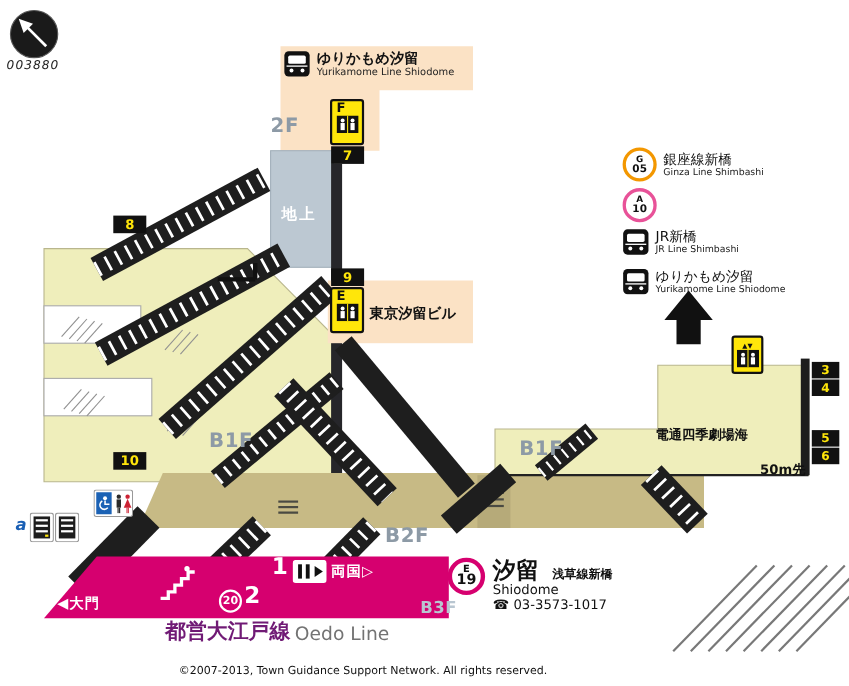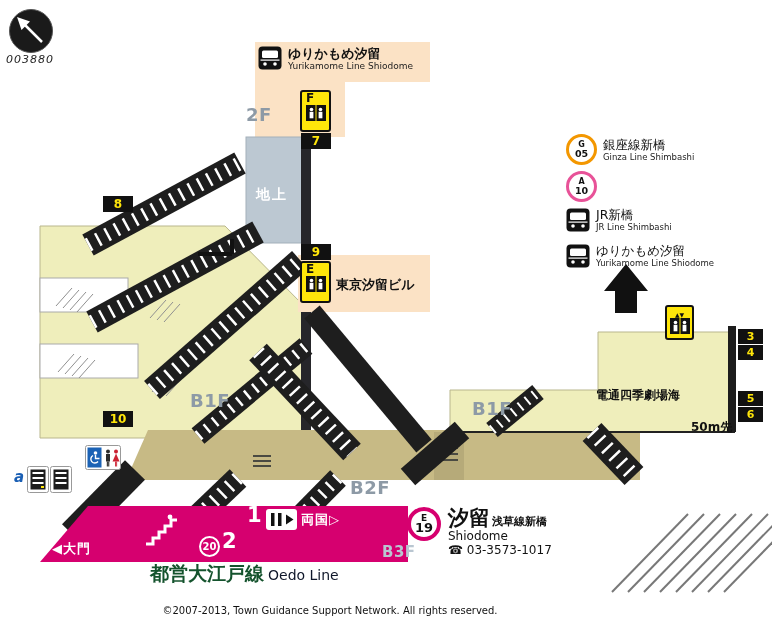--- a/index.html
+++ b/index.html
@@ -30,28 +30,28 @@
   .lb-letter{font-size:8px;font-weight:bold;line-height:8px;color:#111;}
   .lb-num{font-size:9.5px;font-weight:bold;line-height:9px;color:#111;}
   .t-title{font-size:12.5px;font-weight:normal;color:#111;line-height:14px;}
   .t-sub{font-size:8.5px;color:#222;line-height:10px;}
   .landmark{font-size:12px;font-weight:bold;color:#111;}
   .a-label{font-size:15px;font-weight:bold;font-style:italic;color:#1a5fb4;}
   .dir-label{font-size:13px;font-weight:bold;color:#fff;letter-spacing:1px;}
   .platform-num{font-size:21px;font-weight:bold;color:#fff;line-height:21px;}
   .car-badge{width:21px;height:21px;border:2px solid #fff;border-radius:50%;color:#fff;font-size:10px;
              font-weight:bold;display:flex;align-items:center;justify-content:center;box-sizing:border-box;}
-  .oedo-name{font-size:19px;font-weight:bold;color:#14532d;}
-  .oedo-name-en{font-size:14px;color:#0f172a;text-align:right;}
+  .oedo-name{font-size:19px;font-weight:bold;color:#701a75;}
+  .oedo-name-en{font-size:17px;color:#737373;text-align:right;}
   .station-info{display:flex;gap:7px;align-items:flex-start;}
   .station-badge{width:34px;height:34px;border:4px solid #d6006f;border-radius:50%;background:#fff;
                  display:flex;flex-direction:column;align-items:center;justify-content:center;box-sizing:border-box;}
   .sb-letter{font-size:9px;font-weight:bold;line-height:8px;color:#111;}
   .sb-num{font-size:13px;font-weight:bold;line-height:12px;color:#111;}
-  .station-name-row{display:flex;align-items:baseline;gap:2px;}
+  .station-name-row{display:flex;align-items:baseline;gap:12px;}
   .st-name{font-size:21px;font-weight:bold;color:#111;line-height:22px;}
   .st-kana{font-size:11px;font-weight:bold;color:#111;}
   .st-en{font-size:12px;color:#111;line-height:14px;}
   .st-phone{font-size:12px;color:#111;line-height:15px;}
   .copyright{font-size:10px;color:#111;}
 </style>
 </head>
 <body>
 
 <svg class="abs" style="left:0;top:0" width="772" height="624" viewBox="0 0 772 624">

